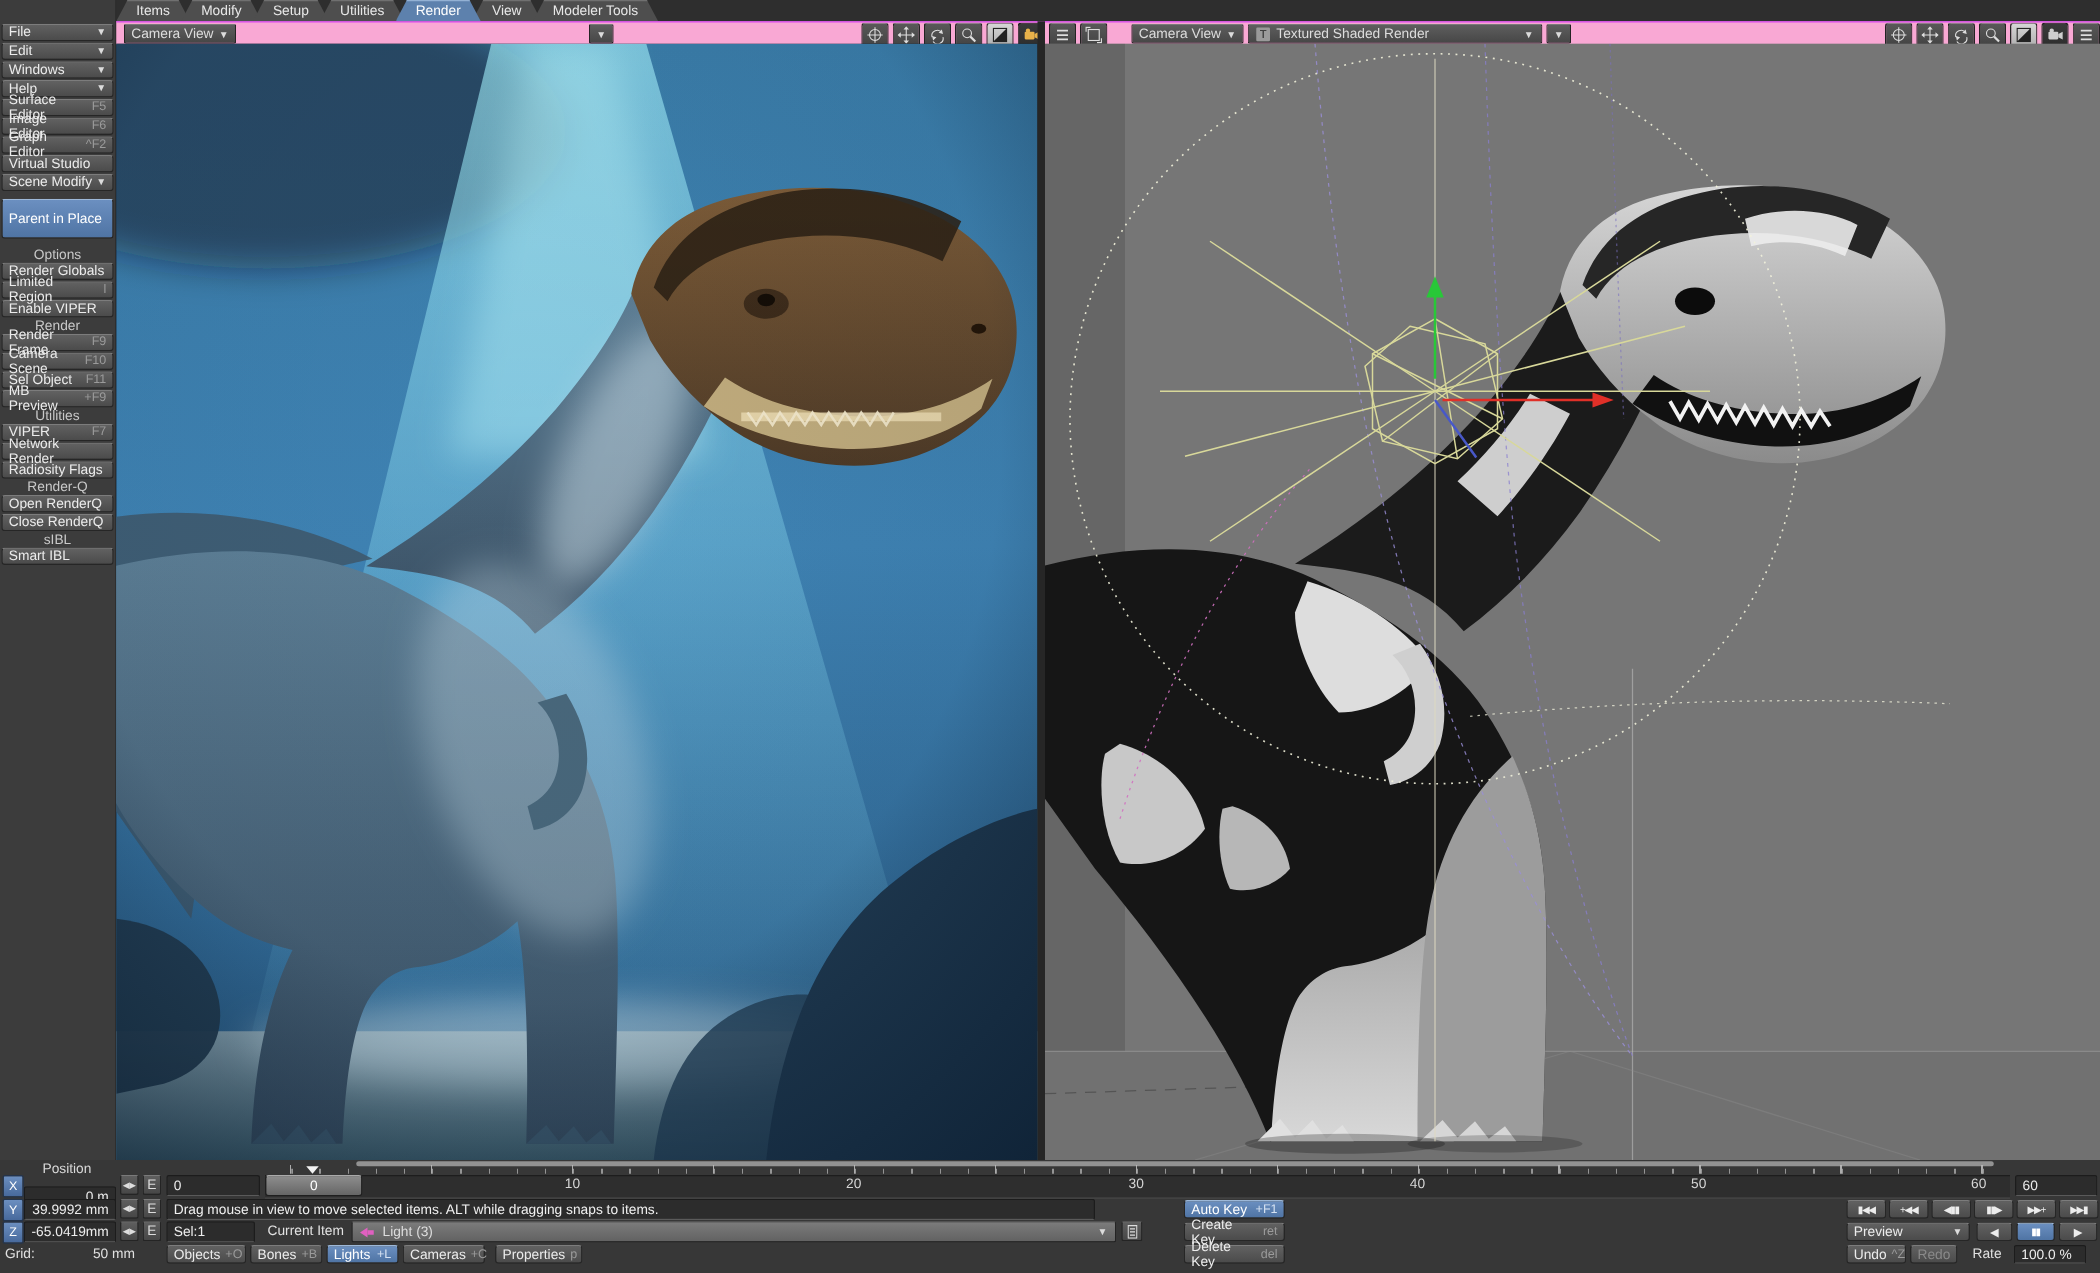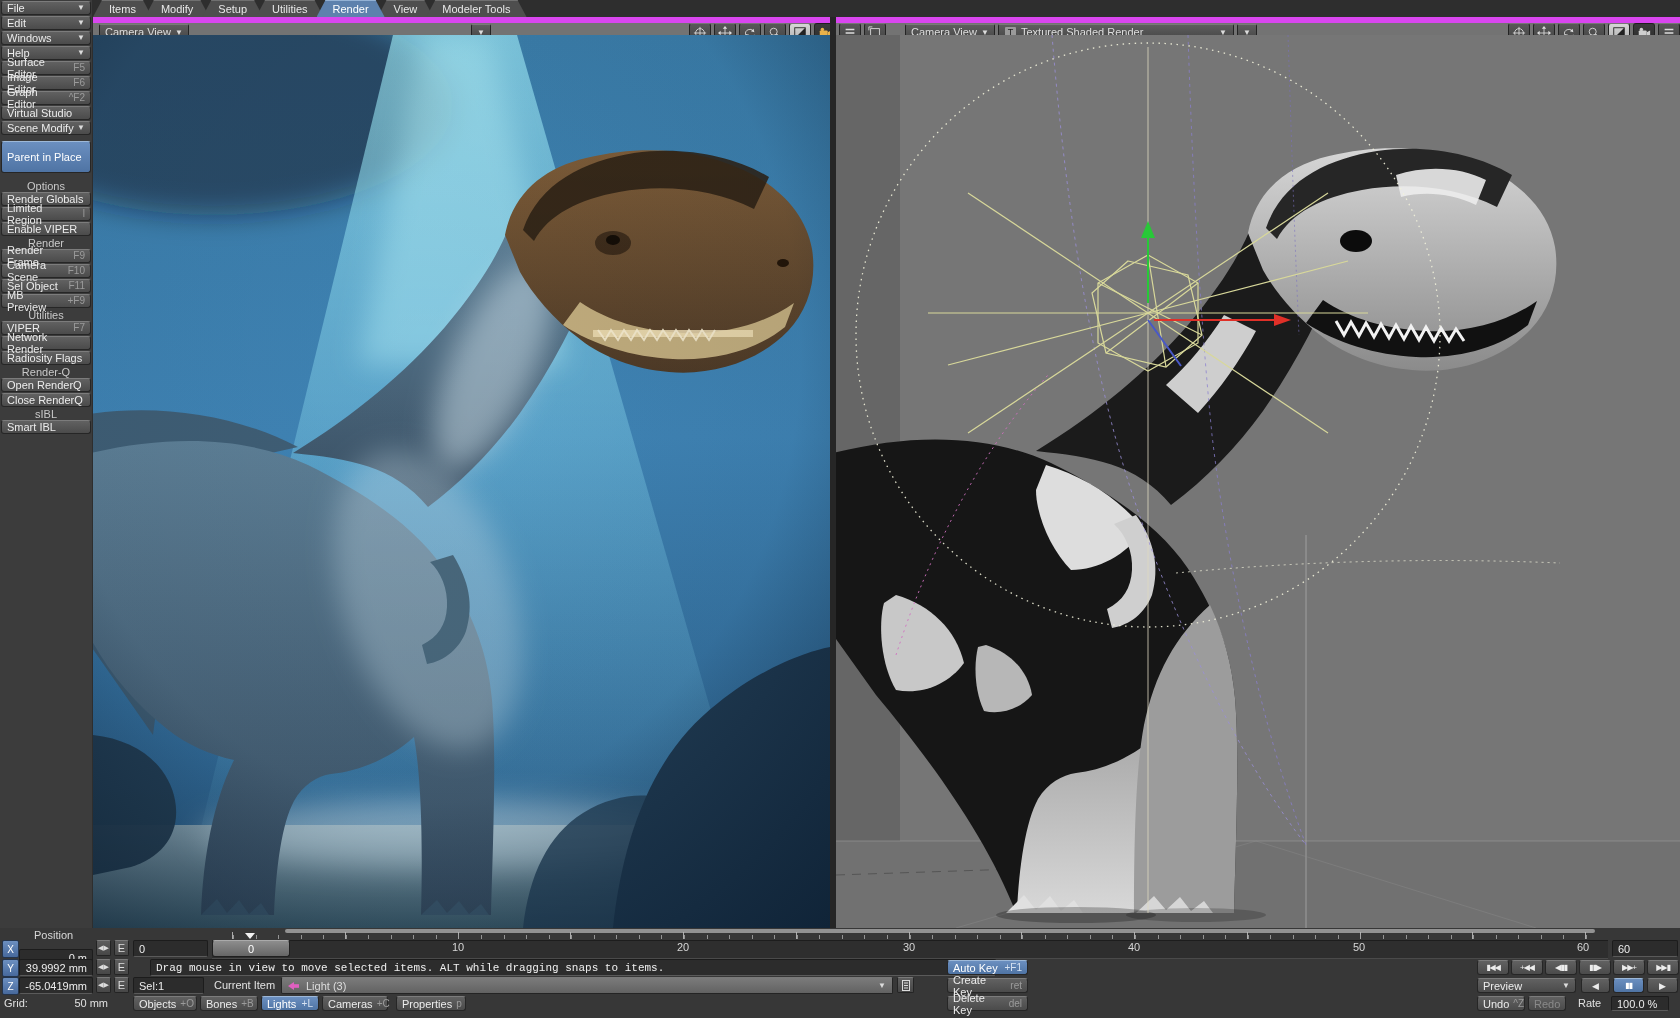--- a/index.html
+++ b/index.html
@@ -25,34 +25,34 @@
   .mini{box-sizing:border-box;height:16px;background:linear-gradient(#5e5e5e,#474747);
         border:1px solid #242424;border-top-color:#7a7a7a;border-radius:2px;color:#ddd;
         display:flex;align-items:center;justify-content:center;}
   .iconbtn{width:20px;height:18px;background:linear-gradient(#585858,#434343);border:1px solid #232323;
            border-top-color:#767676;border-radius:3px;display:flex;align-items:center;justify-content:center;}
   .iconbtn.pressedlight{background:linear-gradient(#d6d6d6,#b0b0b0);}
   .iconbtn.pressed{background:linear-gradient(#3a3a3a,#2d2d2d);border-top-color:#1f1f1f;}
   .iconbtn svg{display:block;}
 
   
-  #sidebar{left:0;top:0;width:92px;height:930px;background:#3c3c3c;padding-top:1px;box-sizing:border-box;}
+  #sidebar{left:0;top:0;width:92px;height:930px;background:#3c3c3c;padding-top:19px;box-sizing:border-box;}
   #sidebar .btn{margin:0 1px 1px 1px;}
   #sidebar .hdrlbl{height:12px;margin-top:1px;}
   #pip{margin:6px 1px 7px 1px !important;height:32px;}
 
   
   #tabbar{left:93px;top:0;width:1587px;height:17px;background:#2e2e2e;display:flex;align-items:flex-end;}
   .tab{position:relative;height:16px;line-height:16px;padding:0 16px;margin-right:-7px;
        background:#4e4e4e;color:#e8e8e8;clip-path:polygon(9px 0,calc(100% - 9px) 0,100% 100%,0 100%);
        border-top:1px solid #707070;}
   .tab.active{background:#5d81ad;color:#fff;z-index:3;border-top-color:#93b1d4;}
 
   
-  #vphdr{left:93px;top:17px;width:1587px;height:18px;background:#737373;border-top:6px solid #d946ef;}
+  #vphdr{left:93px;top:17px;width:1587px;height:18px;background:#f9a8d4;border-top:1px solid #d946ef;}
   #vphdr .mini{position:absolute;top:1px;}
   .icons{position:absolute;top:0;display:flex;gap:3px;}
 
   
   #vpl{left:93px;top:35px;width:737px;height:893px;background:#123;}
   #vpr{left:836px;top:35px;width:844px;height:893px;background:#757575;}
   #vpdiv{left:830px;top:17px;width:6px;height:911px;background:#262626;}
 
   
   #bottom{left:0;top:928px;width:1680px;height:90px;background:#373737;}
@@ -474,21 +474,21 @@
     <div class="badge abs" style="left:2px;top:12px;">X</div>
     <div class="field row-el right" style="left:19px;top:21px;width:74px;">0 m</div>
     <div class="mini abs" style="left:96px;top:12px;width:15px;font-size:7px;">◀▶</div>
     <div class="mini abs" style="left:114px;top:12px;width:15px;">E</div>
     <div class="field row-el" style="left:133px;top:12px;width:75px;">0</div>
 
     <div class="badge abs" style="left:2px;top:31px;">Y</div>
     <div class="field row-el right" style="left:19px;top:31px;width:74px;">39.9992 mm</div>
     <div class="mini abs" style="left:96px;top:31px;width:15px;font-size:7px;">◀▶</div>
     <div class="mini abs" style="left:114px;top:31px;width:15px;">E</div>
-    <div class="field row-el" style="left:150px;top:31px;width:846px;justify-content:flex-start;color:#f0f0f0;font-family:Liberation Mono, monospace;">Drag mouse in view to move selected items. ALT while dragging snaps to items.</div>
+    <div class="field row-el" style="left:133px;top:31px;width:743px;justify-content:flex-start;color:#f0f0f0;">Drag mouse in view to move selected items. ALT while dragging snaps to items.</div>
     <div class="btn blue abs" style="left:947px;top:32px;width:81px;height:15px;">
         <span>Auto Key</span>
         <span class="sc" style="color:#d6e2f2;">+F1</span>
       </div>
     <div class="btn abs transport" style="left:1477px;top:32px;">
         <span style="margin:auto;">▮◀◀</span>
       </div>
     <div class="btn abs transport" style="left:1511px;top:32px;">
         <span style="margin:auto;">+◀◀</span>
       </div>

